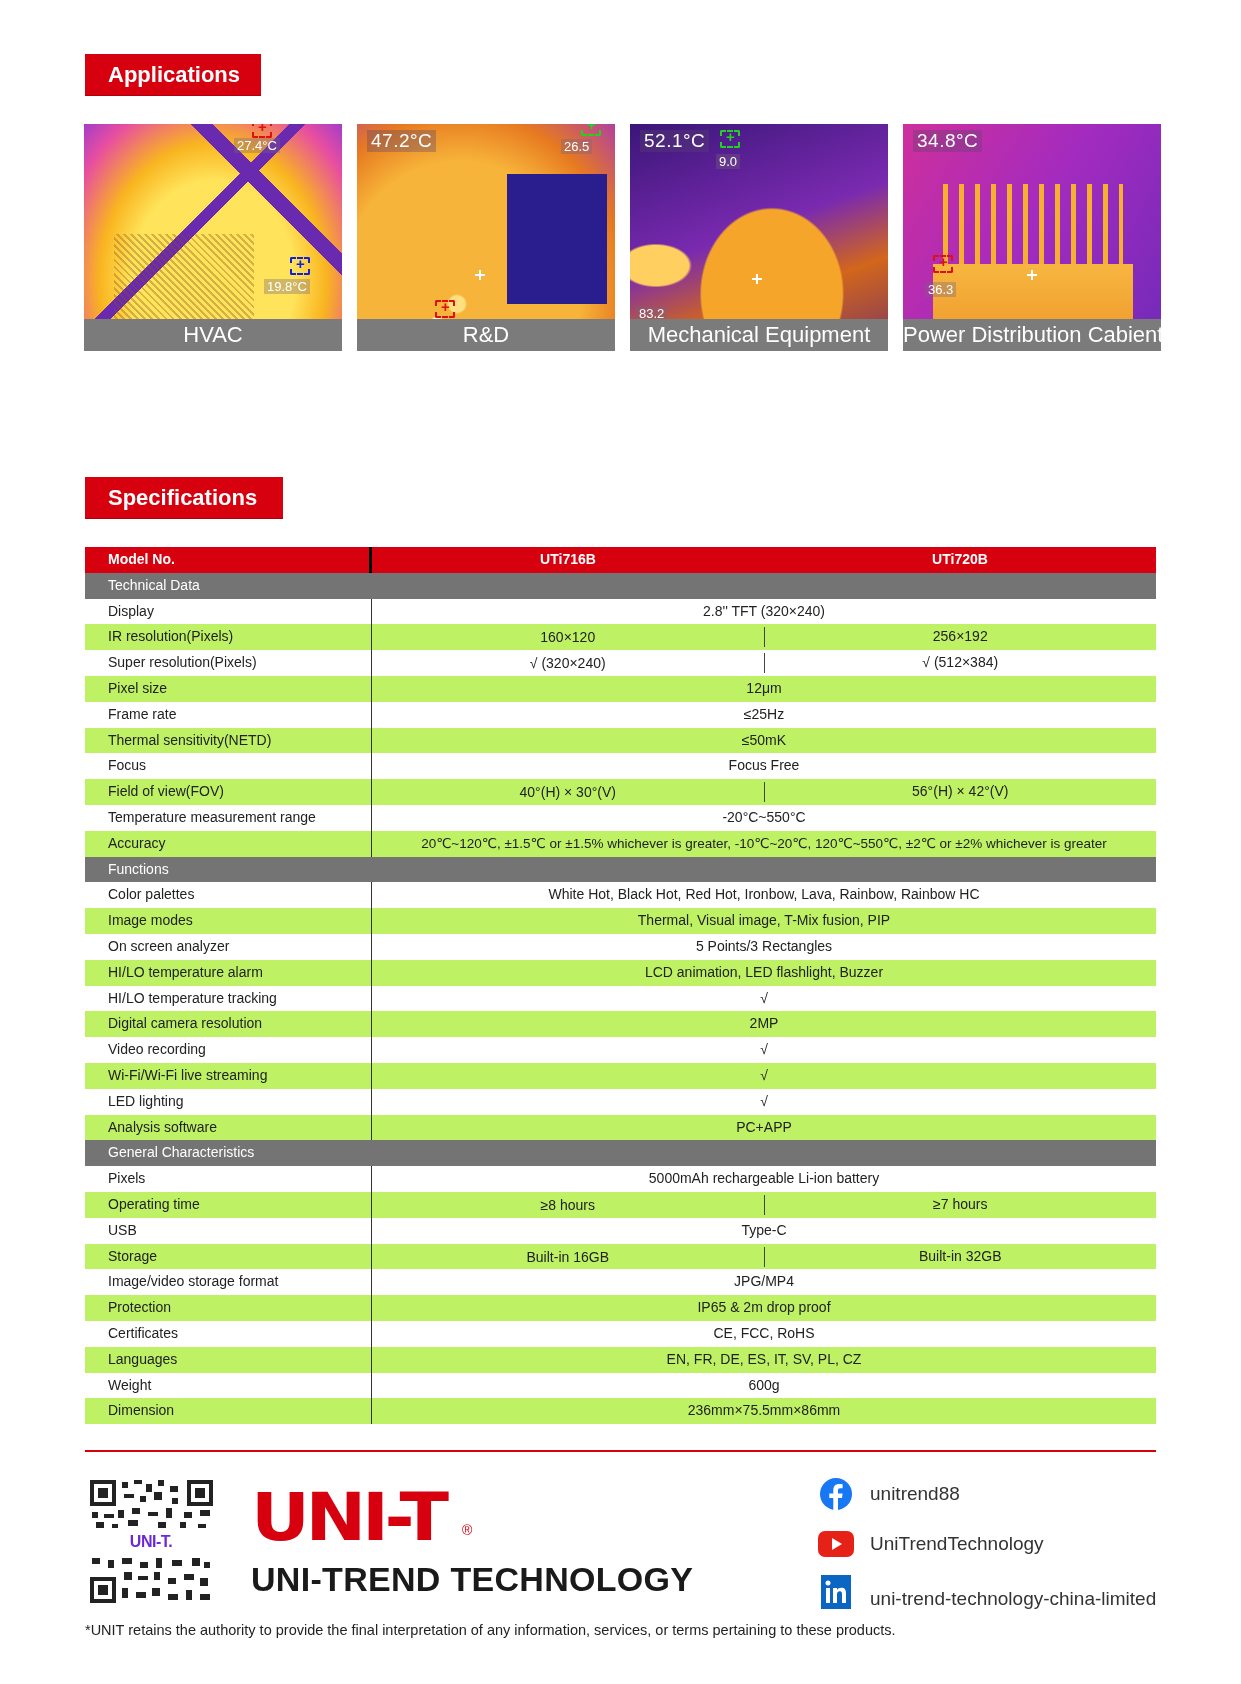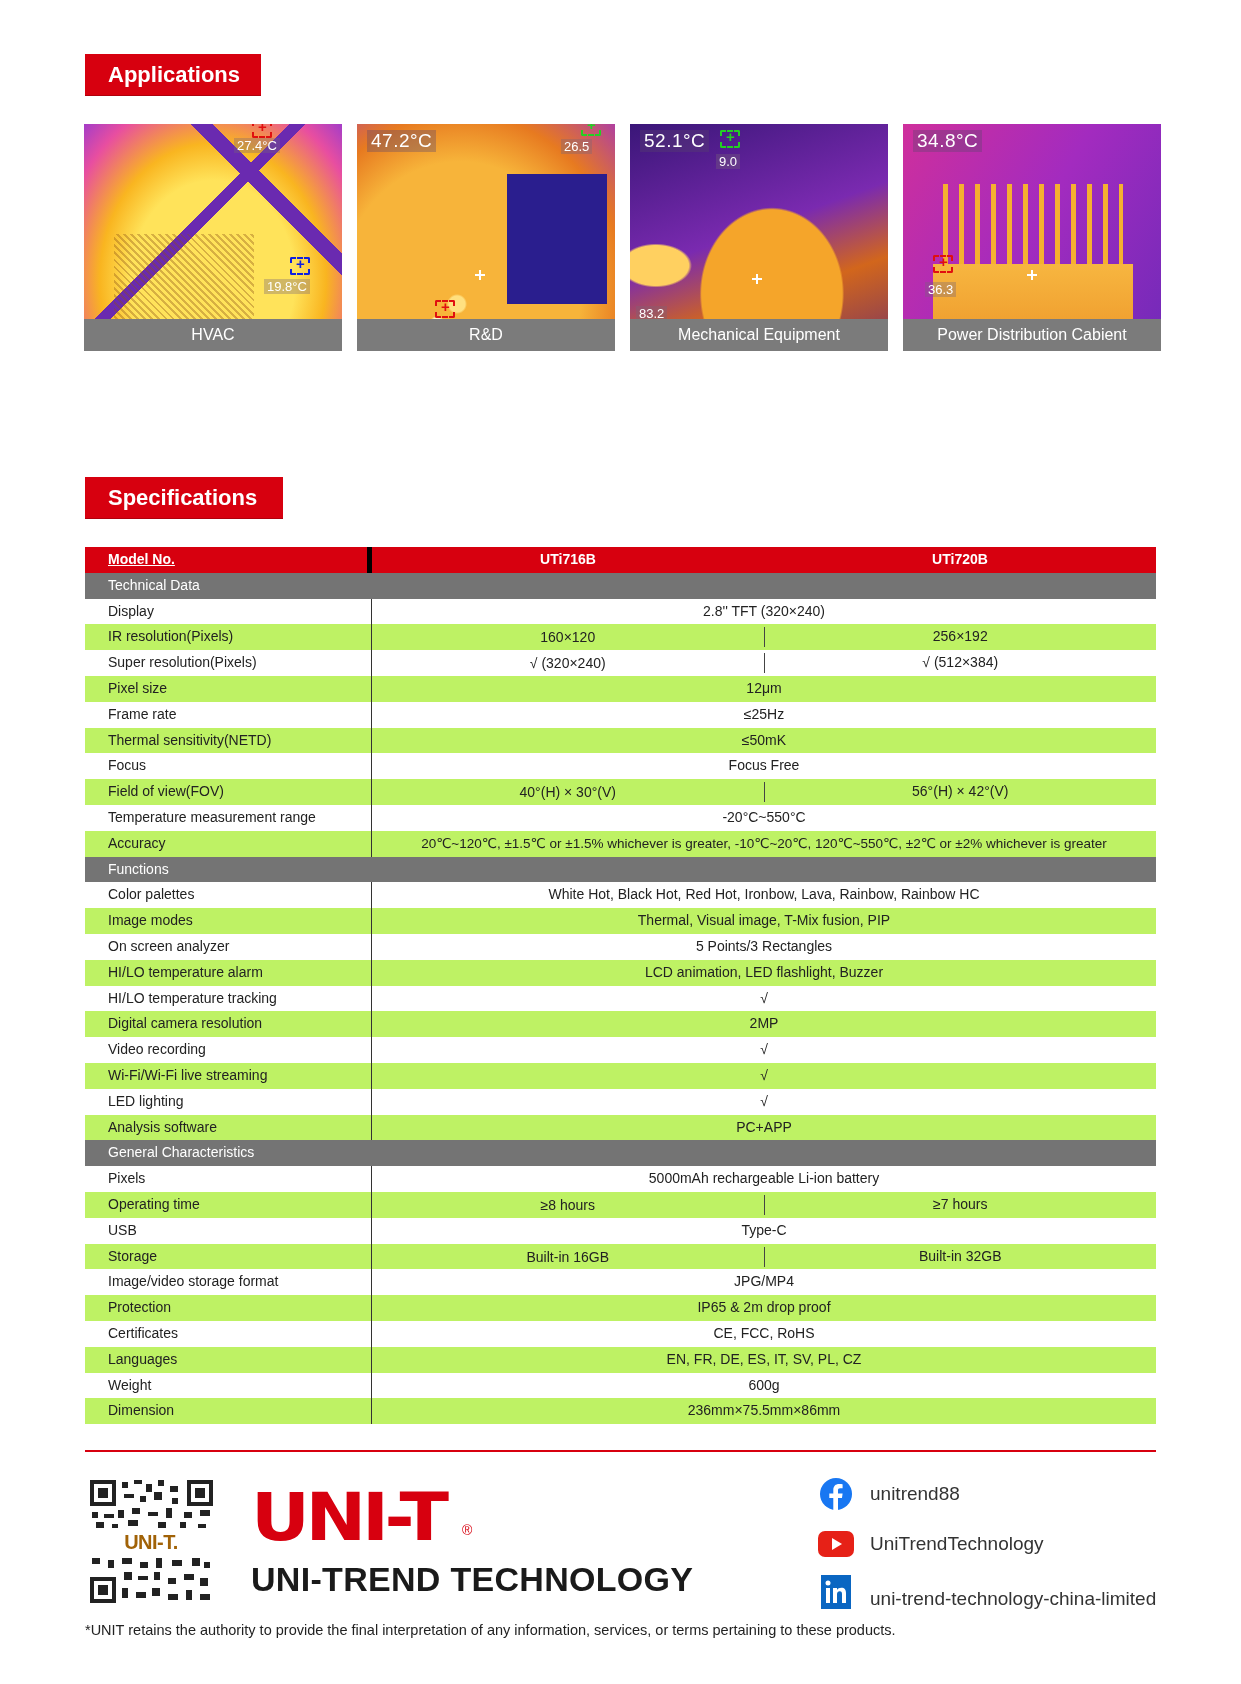--- a/index.html
+++ b/index.html
@@ -14,21 +14,21 @@
     box-shadow: 0 1px 0 #b0000c;
   }
   #badge-apps { top: 54px; width: 176px; }
   #badge-specs { top: 477px; width: 198px; }
 
   .gallery { position: absolute; left: 84px; top: 124px; width: 1077px; height: 315px; }
   .card { position: absolute; top: 0; width: 258px; height: 227px; overflow: hidden; }
   .thermal { position: absolute; left: 0; top: 0; width: 258px; height: 283px; }
   .caption {
     position: absolute; left: 0; bottom: 0; width: 258px; height: 32px;
-    background: #7b7b7b; color: #fff; font-size: 16px; text-align: center; line-height: 32px;
+    background: #7b7b7b; color: #fff; font-size: 22px; text-align: center; line-height: 32px;
     white-space: nowrap;
   }
   .temp-main {
     position: absolute; left: 10px; top: 6px; color: #fff; font-size: 19px;
     background: rgba(90,70,110,0.35); padding: 0 4px; letter-spacing: 0.5px;
   }
   .temp-small {
     position: absolute; color: #fff; font-size: 13px; background: rgba(120,100,120,0.35); padding: 0 3px;
   }
   .marker { position: absolute; width: 20px; height: 18px; border: 2px dashed; border-radius: 2px; }
@@ -78,32 +78,32 @@
 
   
   .spec-table { position: absolute; left: 85px; top: 547px; width: 1071px; }
   .row { position: relative; height: 25.8px; display: flex; font-size: 14px; line-height: 25.8px; }
   .row.alt { background: #bef264; }
   .row.white { background: #ffffff; }
   .row .label { width: 287px; padding-left: 23px; border-right: 1px solid #333; white-space: nowrap; }
   .row .value { flex: 1; text-align: center; white-space: nowrap; }
   .row .value.split { border-right: 1px solid #444; height: 20px; margin-top: 3px; line-height: 20px; }
   .row.header-row { background: #d7000f; color: #fff; font-weight: bold; font-size: 14px; }
-  .row.header-row .label { border-right: 5px solid #000000; text-decoration: underline; }
+  .row.header-row .label { border-right: 3px solid #000000; }
   .row.header-row .value:first-of-type { border-right: 1px solid #f2a0a0; }
   .row.section-row { background: #747474; color: #fff; font-weight: normal; }
   .row.section-row .label { border-right: none; }
   .row .value.accuracy { font-size: 13.5px; }
   .table-end { position: absolute; left: 85px; top: 1450px; width: 1071px; height: 2px; background: #d7000f; }
 
   
   .qr { position: absolute; left: 88px; top: 1478px; width: 127px; height: 127px; background: #fff; }
   .qr-logo {
     position: absolute; left: 14px; top: 54px; width: 98px; height: 20px; background: #fff;
-    color: #a16207; font-weight: bold; font-size: 20px; line-height: 20px; text-align: center; letter-spacing: -0.5px;
+    color: #6d28d9; font-weight: bold; font-size: 16px; line-height: 20px; text-align: center; letter-spacing: -0.5px;
   }
   .brand-logo {
     position: absolute; left: 251px; top: 1485px; color: #d7000f;
     font-family: "DejaVu Sans", sans-serif; font-weight: bold; font-size: 66px; letter-spacing: -4px; line-height: 66px;
     transform: scaleX(1.1); transform-origin: left center;
   }
   .brand-reg { position: absolute; left: 462px; top: 1522px; color: #d7000f; font-size: 14px; }
   .brand-name {
     position: absolute; left: 251px; top: 1559px; color: #1a1a1a;
     font-size: 34px; font-weight: bold; line-height: 40px; letter-spacing: 0.3px;

